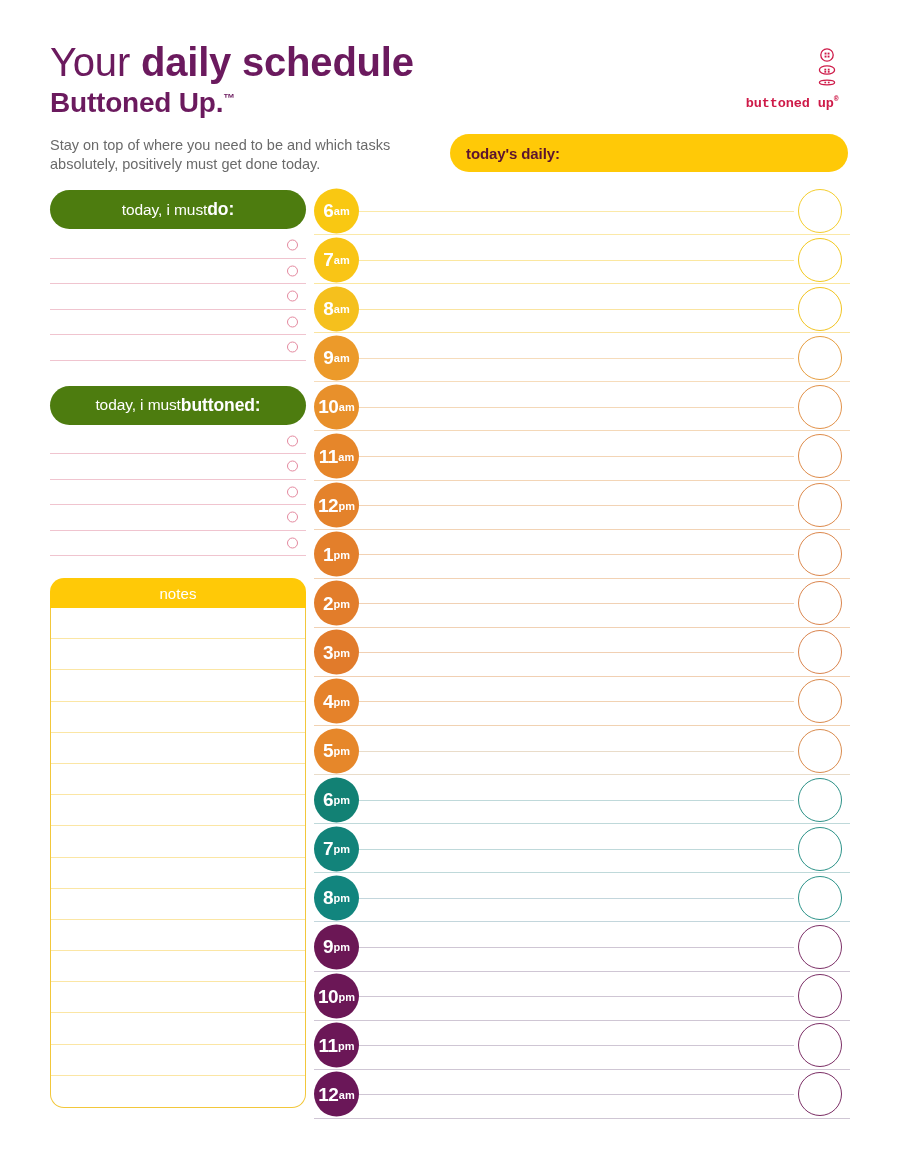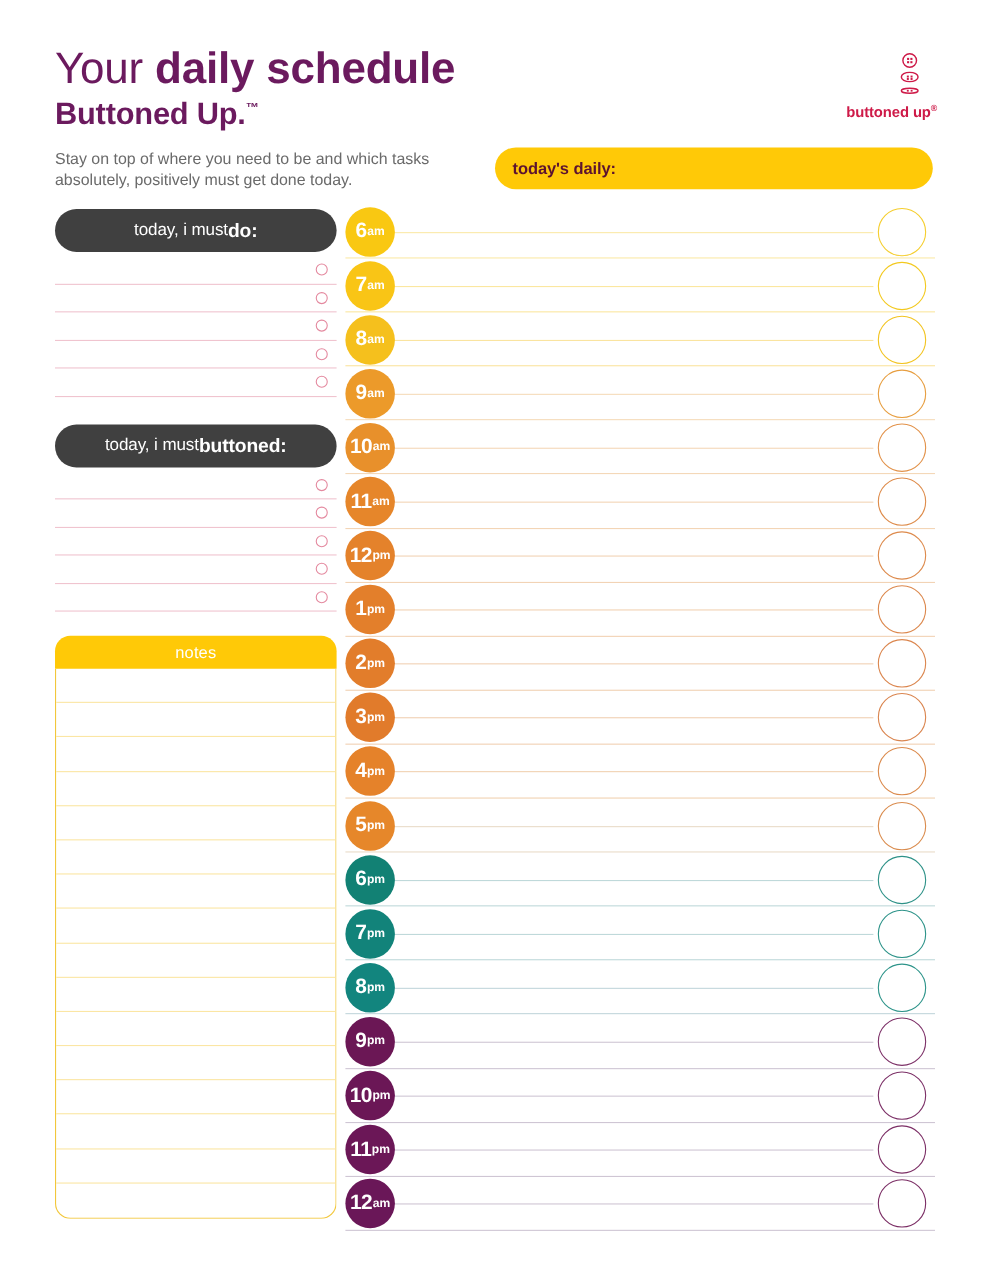--- a/index.html
+++ b/index.html
@@ -55,21 +55,22 @@
     line-height: 19px;
     color: #6A6A6A;
   }
 
   
   #brand {
     position: absolute;
     right: 48px;
     top: 48px;
     width: 120px;
-    text-align: right;
+    text-align: center;
+    font-family: Liberation Mono, monospace;
   }
   .btn-glyphs {
     height: 46px;
     position: relative;
     width: 26px;
     margin-left: auto;
     margin-right: 12px;
   }
   .btn-glyphs svg { position: absolute; left: 0; }
   #brand-text {
@@ -105,21 +106,21 @@
   #left-col {
     position: absolute;
     left: 50px;
     top: 190px;
     width: 256px;
   }
   .pink-header {
     width: 256px;
     height: 39px;
     border-radius: 20px;
-    background: #404040;
+    background: #4d7c0f;
     display: flex;
     align-items: center;
     justify-content: center;
     color: #ffffff;
     font-size: 15.5px;
     letter-spacing: -0.1px;
   }
   .pink-header .thin { font-weight: 400; }
   .pink-header .fat  { font-weight: 800; font-size: 17.5px; }
 

